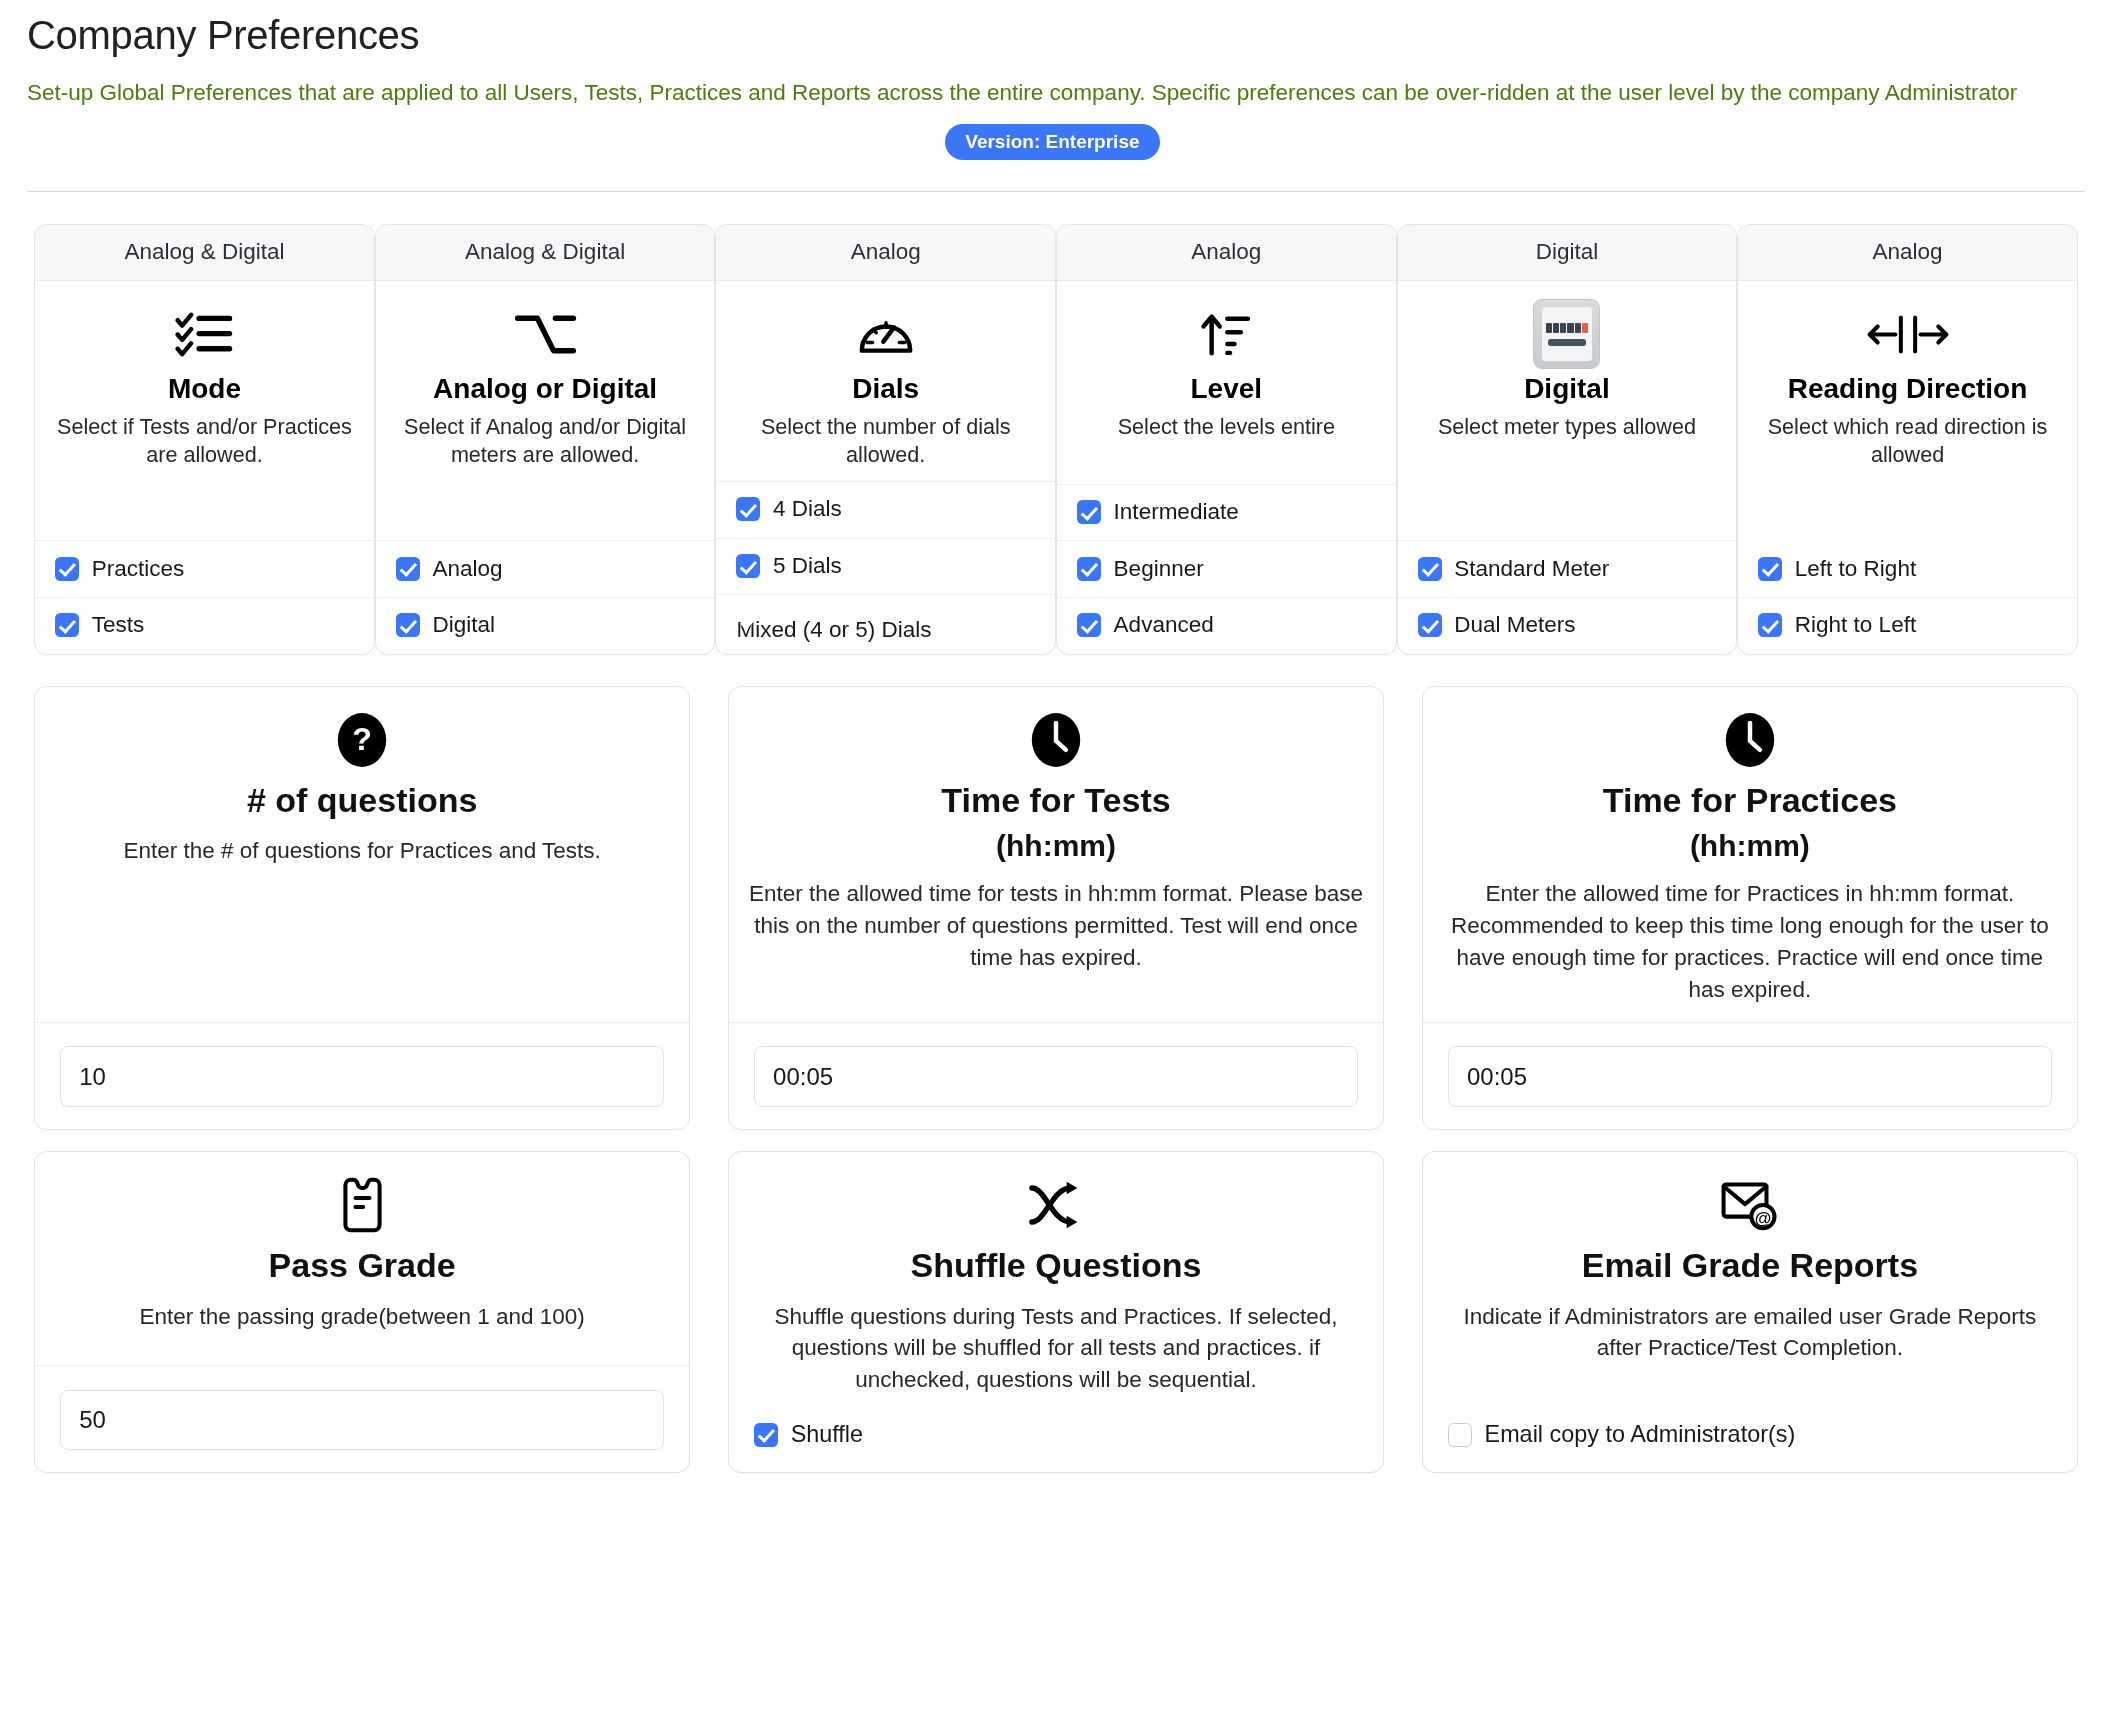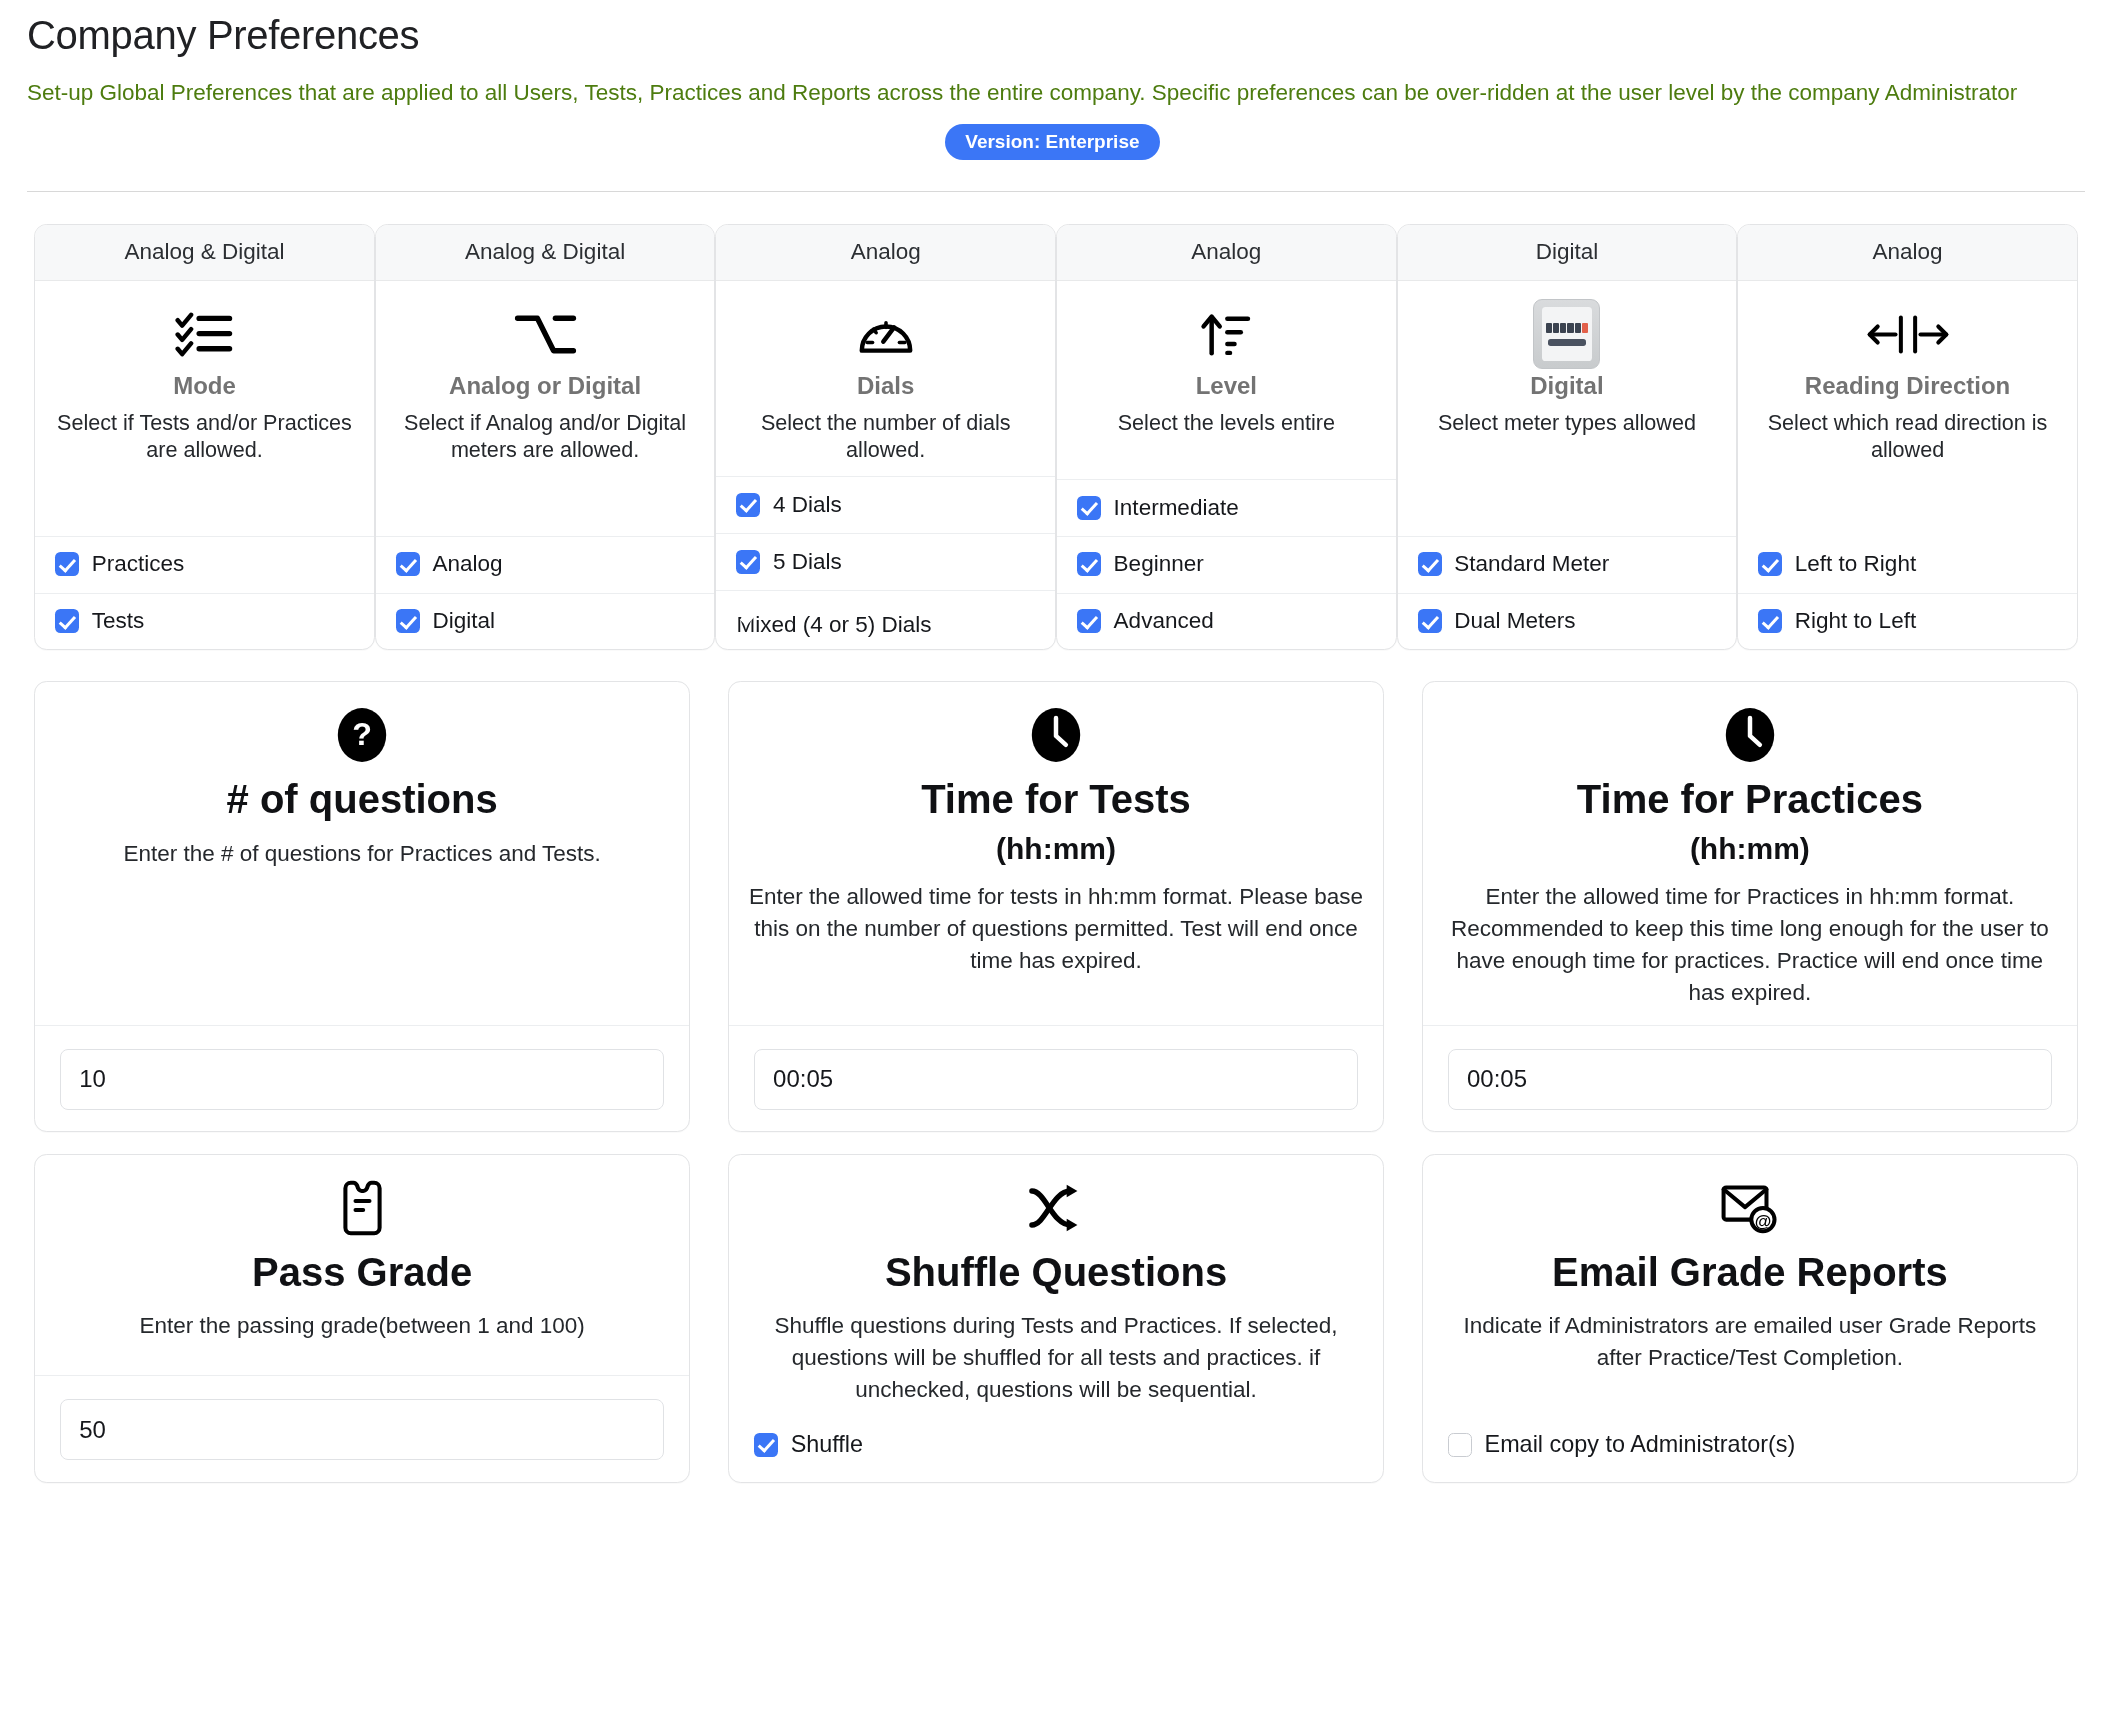--- a/index.html
+++ b/index.html
@@ -89,23 +89,23 @@
   }
   .card-icon {
     height: 59px;
     display: flex;
     align-items: center;
     justify-content: center;
     margin-bottom: 5.4px;
   }
   .card-icon svg { display: block; }
   .card-title {
-    font-size: 24px;
+    font-size: 28px;
     font-weight: 700;
-    color: #737373;
+    color: #000000;
     line-height: 1.12;
     margin: 3.6px 0 9px 0;
   }
   .card-desc {
     font-size: 21.6px;
     line-height: 1.28;
     color: #25282c;
     margin: 0;
   }
 
@@ -161,21 +161,21 @@
 
   .wide-body {
     padding: 23.4px 18px 16px 18px;
     text-align: center;
     display: flex;
     flex-direction: column;
     align-items: center;
     flex: 1 1 auto;
   }
   .wide-title {
-    font-size: 40px;
+    font-size: 34px;
     font-weight: 700;
     color: #101114;
     line-height: 1.2;
     margin: 5.4px 0 0 0;
   }
   .wide-sub {
     font-size: 30px;
     font-weight: 700;
     color: #101114;
     line-height: 1.2;

